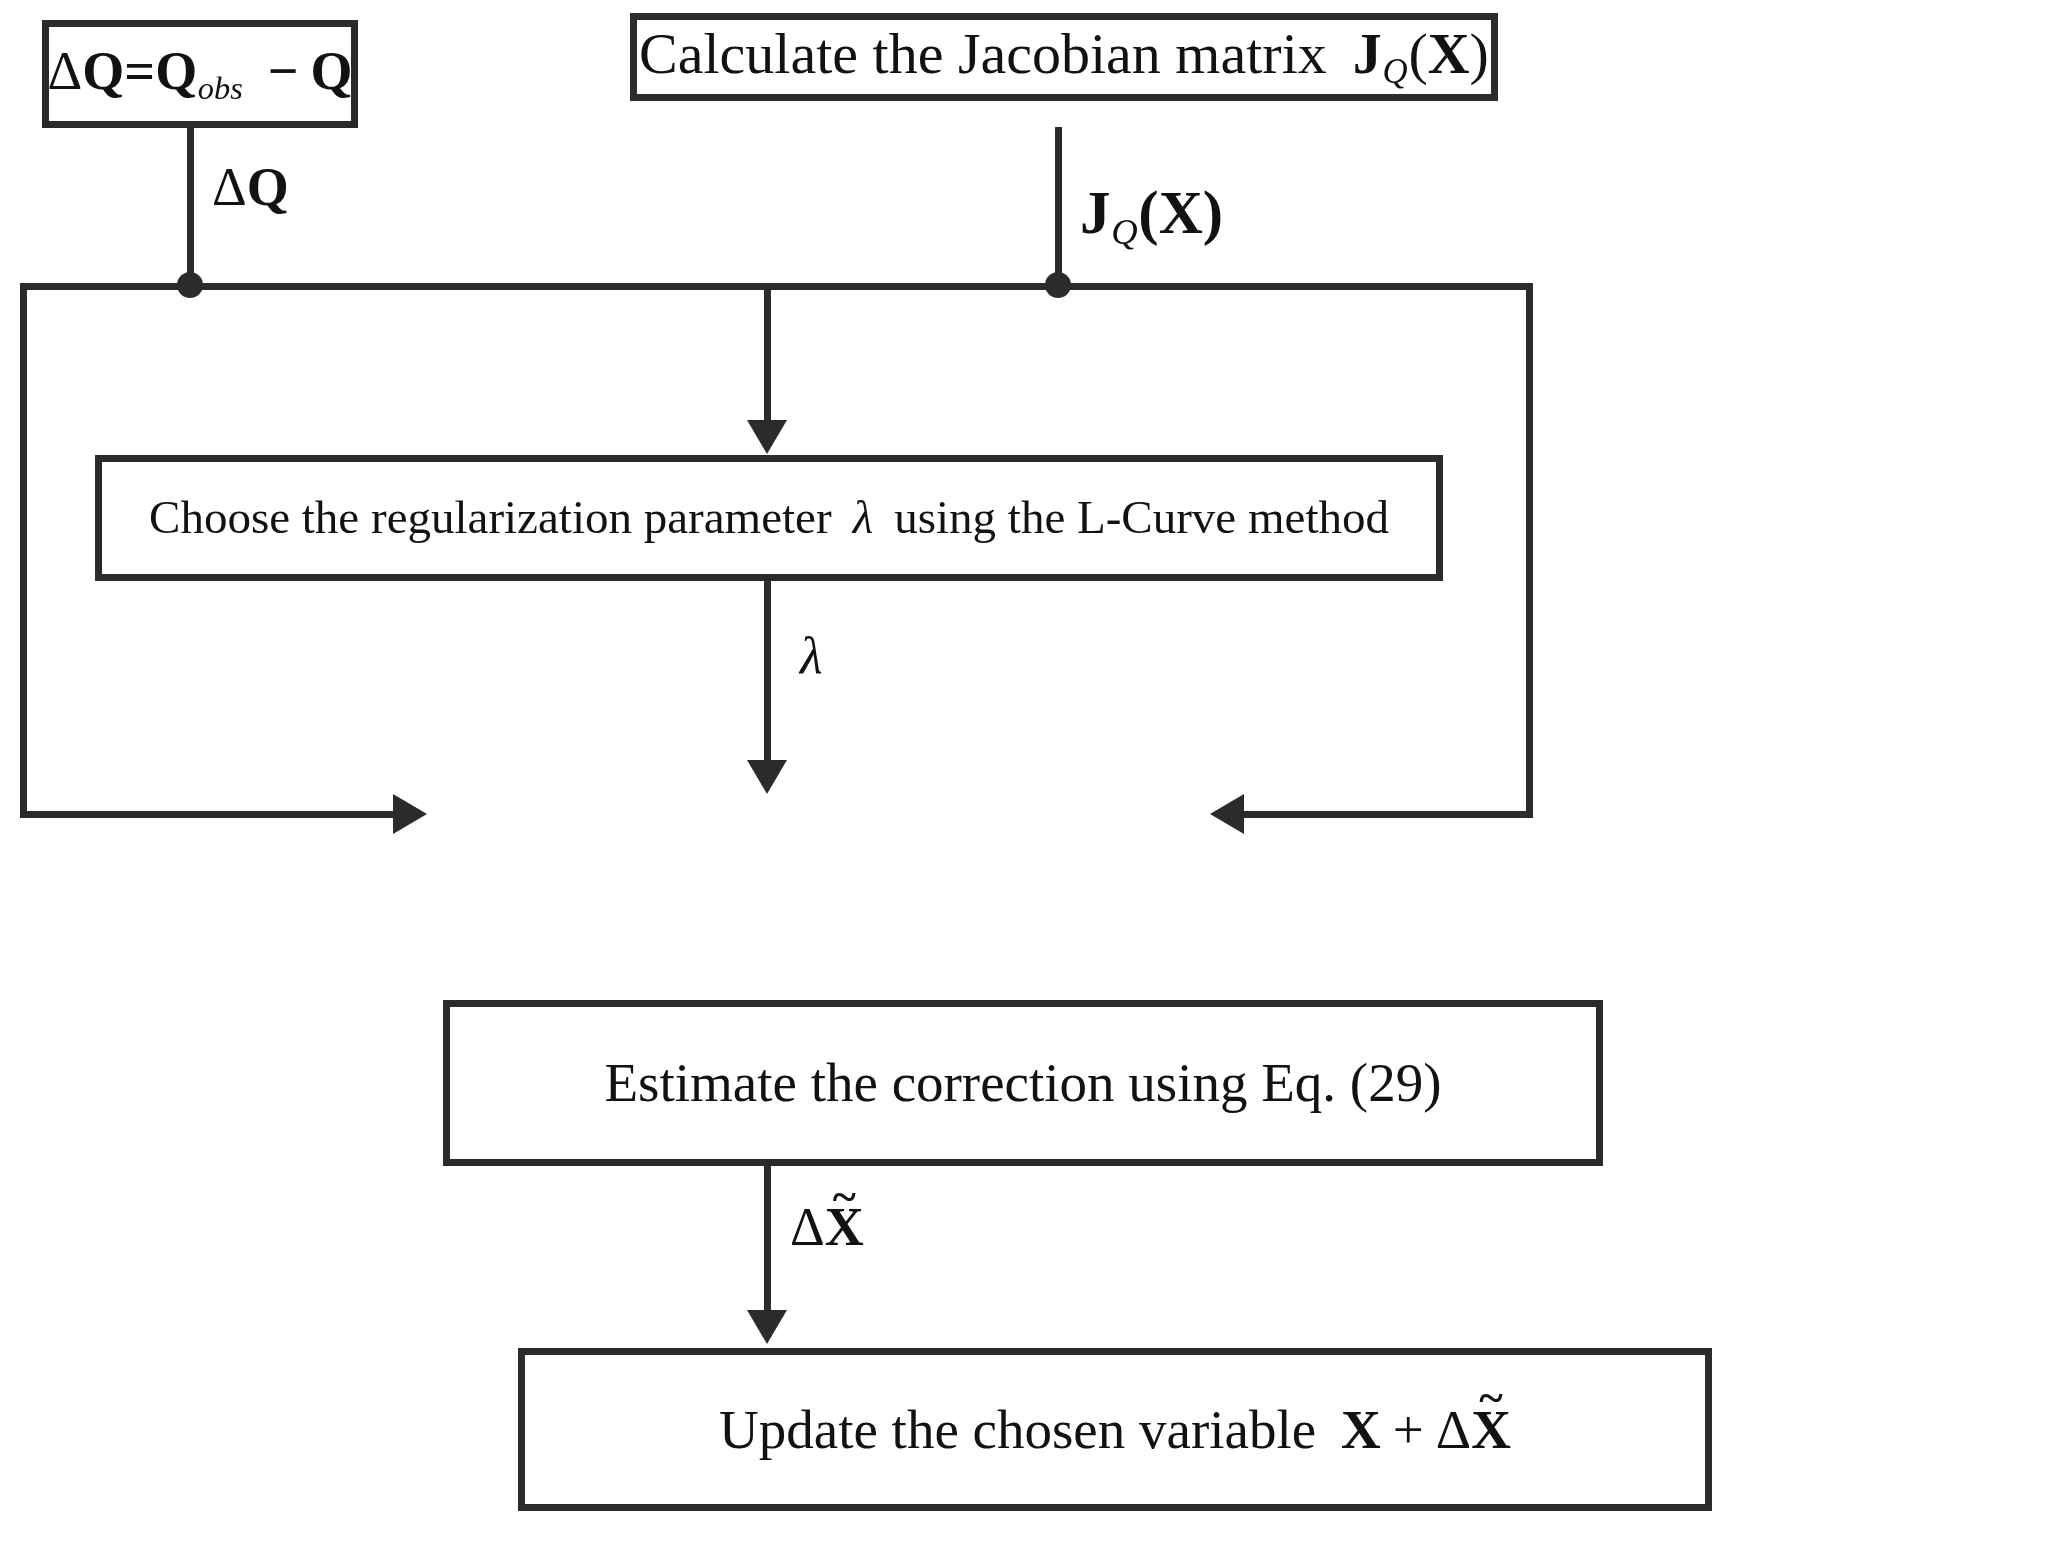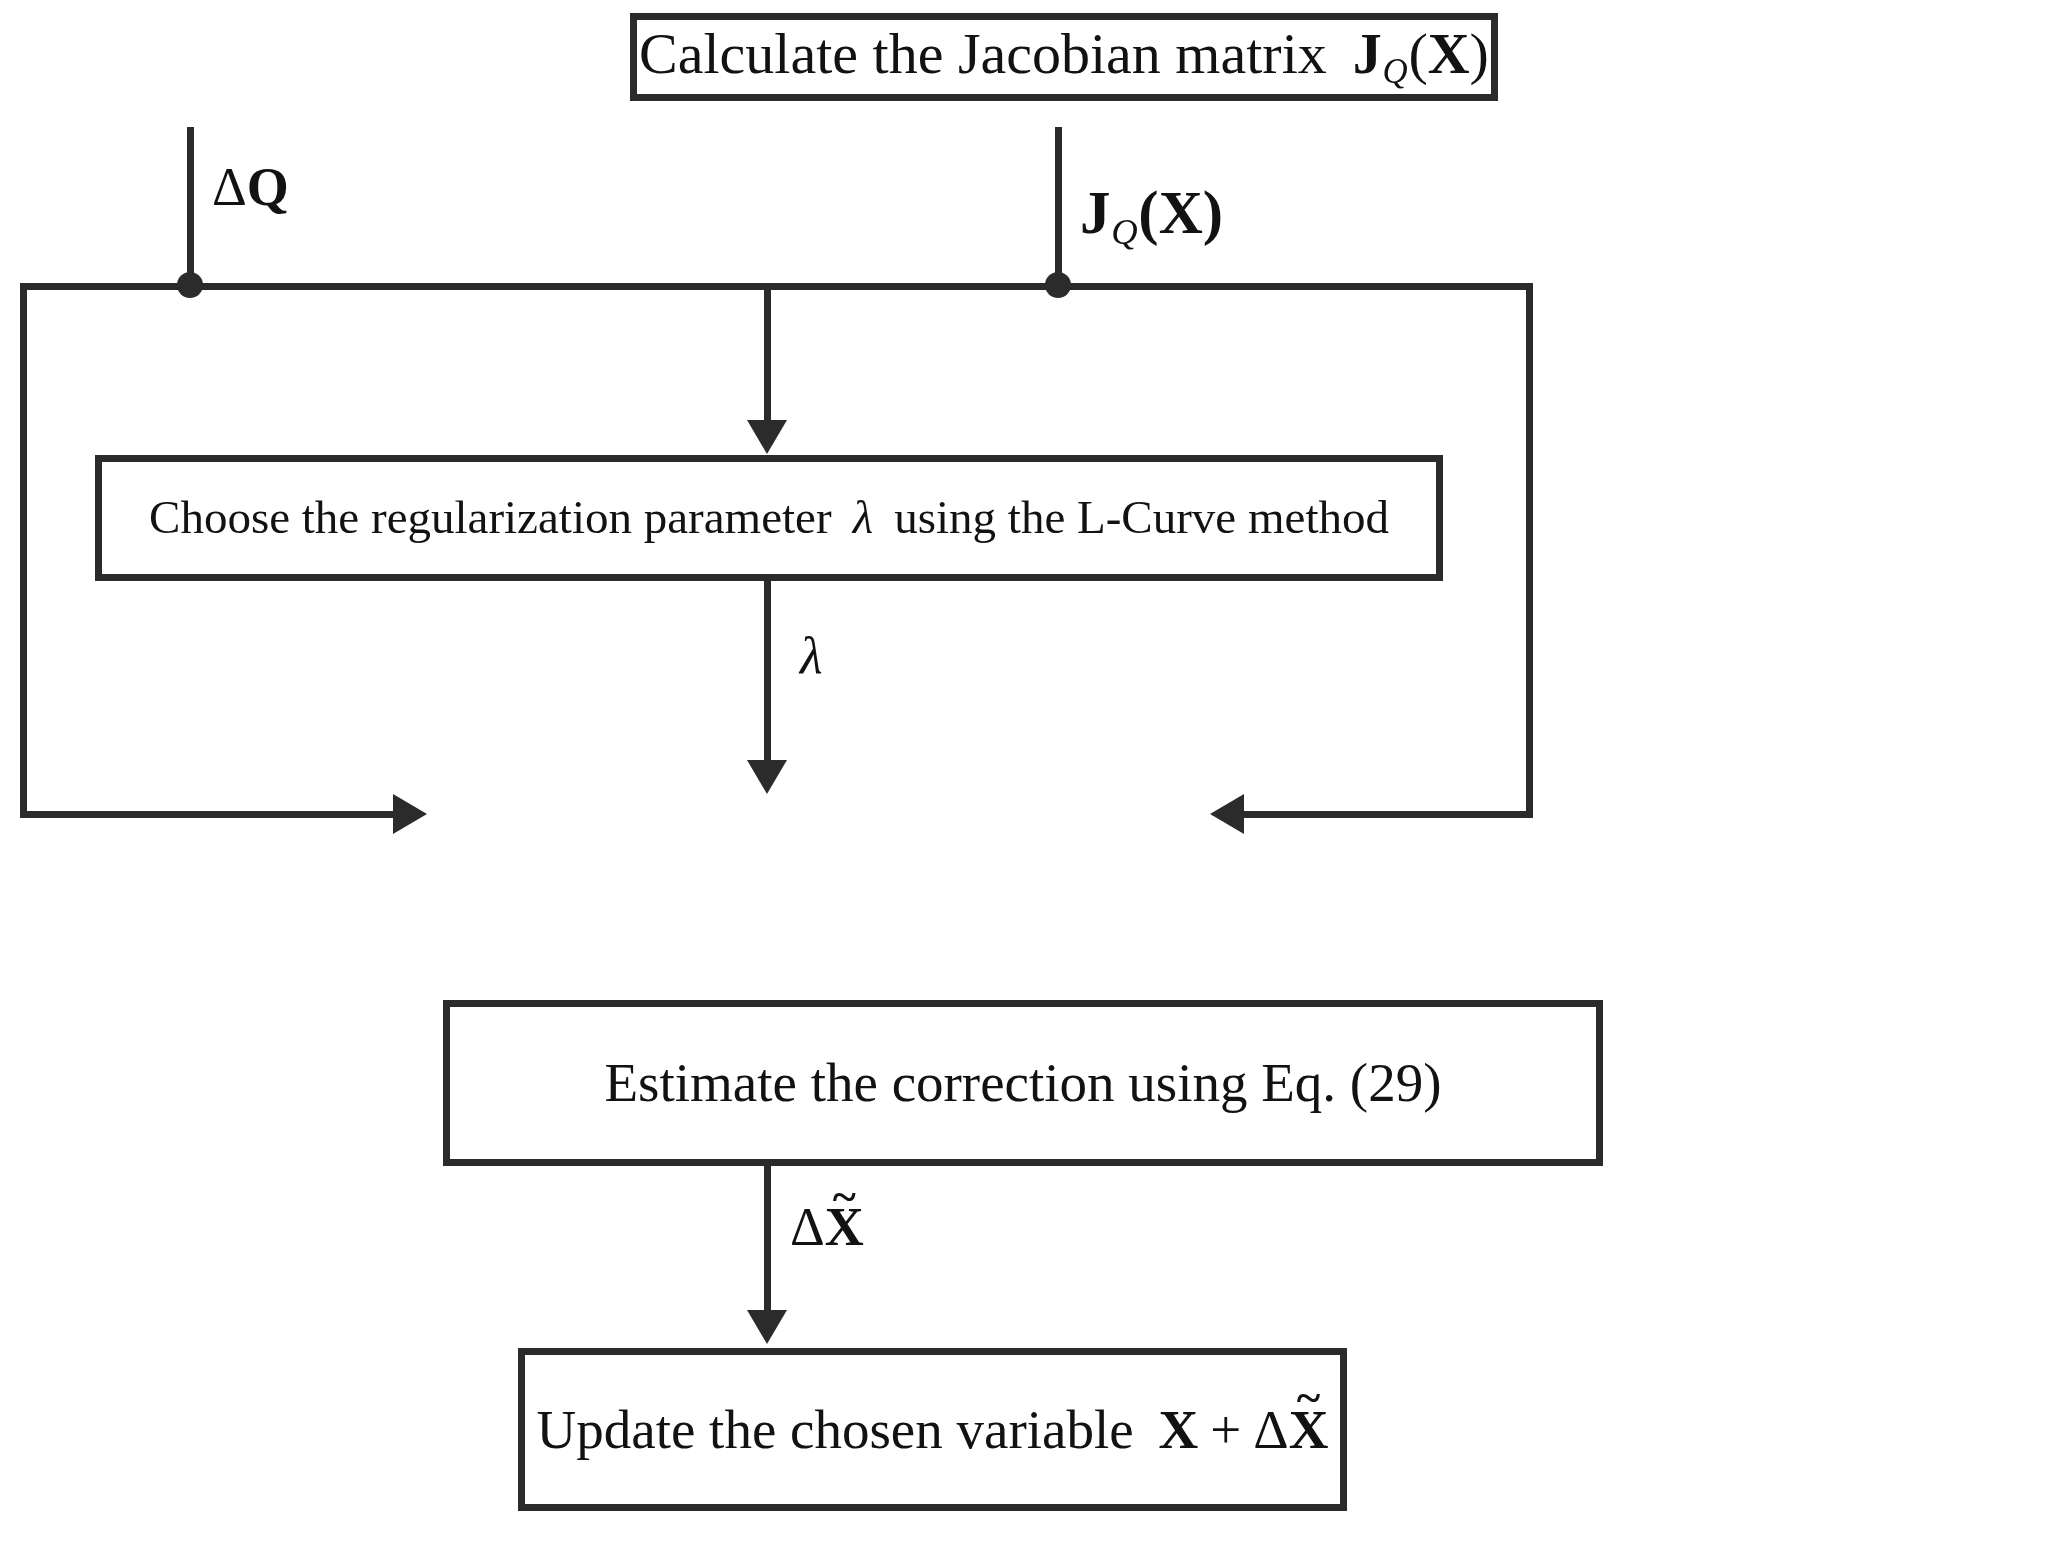--- a/index.html
+++ b/index.html
@@ -27,21 +27,21 @@
   }
   .node .label {
     white-space: nowrap;
     line-height: 1.05;
   }
   
   #box-delta-q      { left: 42px;  top: 20px;   width: 316px;  height: 108px; }
   #box-jacobian     { left: 630px; top: 13px;   width: 868px;  height: 88px; }
   #box-lcurve       { left: 95px;  top: 455px;  width: 1348px; height: 126px; }
   #box-estimate     { left: 443px; top: 1000px; width: 1160px; height: 166px; justify-content: center; }
-  #box-update       { left: 518px; top: 1348px; width: 829px; height: 163px; }
+  #box-update       { left: 518px; top: 1348px; width: 1194px; height: 163px; }
 
   #box-delta-q  .label { font-size: 54px; }
   #box-jacobian .label { font-size: 58px; }
   #box-lcurve   .label { font-size: 47px; }
   #box-estimate .label { font-size: 55px; }
   #box-update   .label { font-size: 55px; }
 
   
   .bf   { font-weight: bold; }
   .it   { font-style: italic; }
@@ -142,20 +142,25 @@
   </div>
 
   <div class="edge-label it" style="left:800px; top:630px; font-size:52px;">
     <span>λ</span>
   </div>
 
   <div class="edge-label" style="left:790px; top:1200px; font-size:54px;">
     <span>Δ</span><span class="tilde-wrap"><span class="tl">~</span><span class="bf">X</span></span>
   </div>
 
+  <div class="node" id="box-delta-q">
+    <span class="label">
+      <span>Δ</span><span class="bf">Q</span><span class="bf">=</span><span class="bf">Q</span><span class="sub">obs</span><span class="gap"></span><span class="bf">−</span><span class="gap-sm"></span><span class="bf">Q</span>
+    </span>
+  </div>
 
   <div class="node" id="box-jacobian">
     <span class="label">
       <span>Calculate the Jacobian matrix</span><span class="gap"></span><span class="bf">J</span><span class="sub">Q</span><span>(</span><span class="bf">X</span><span>)</span>
     </span>
   </div>
 
   <div class="node" id="box-lcurve">
     <span class="label">
       <span>Choose the regularization parameter</span><span class="gap"></span><span class="it">λ</span><span class="gap"></span><span>using the L-Curve method</span>

